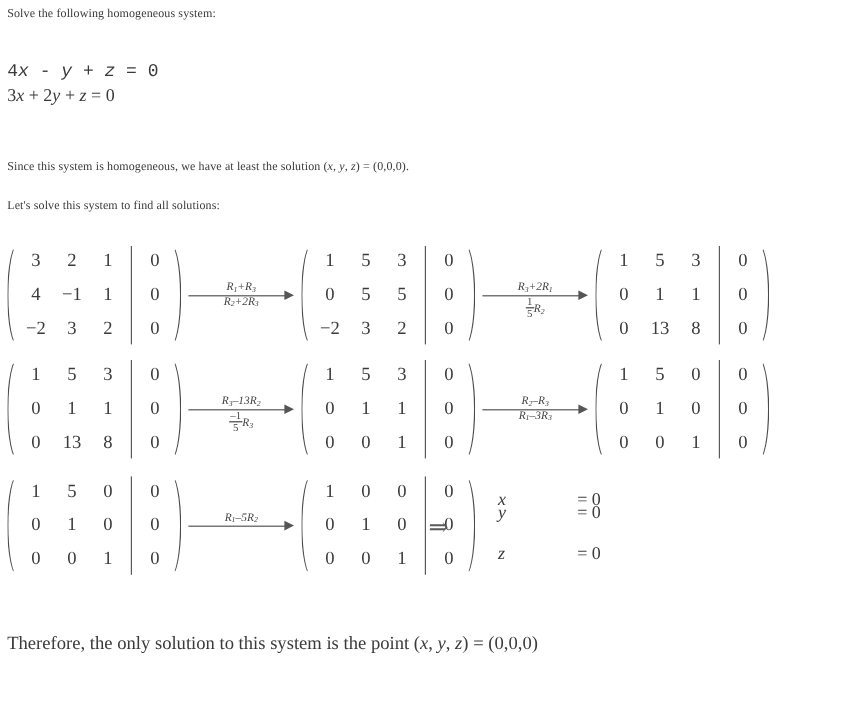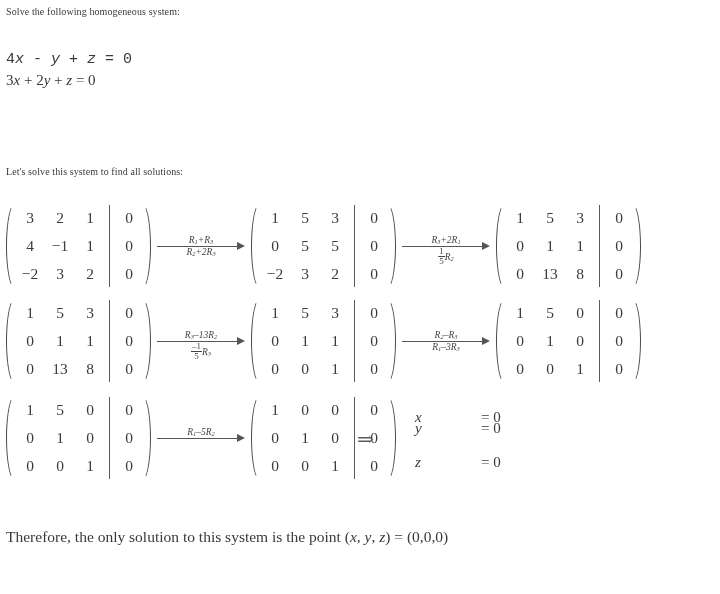--- a/index.html
+++ b/index.html
@@ -220,20 +220,23 @@
 
   <div class="prose" style="top:6px;">Solve the following homogeneous system:</div>
 
   <div class="eq" style="top:36px;margin-top:36px;">
     3<span class="var">x</span> + 2<span class="var">y</span> + <span class="var">z</span> = 0
   </div>
   <div class="eq" style="top:51px;font-family:Liberation Mono, monospace;">
     4<span class="var">x</span> - <span class="var">y</span> + <span class="var">z</span> = 0
   </div>
 
+  <div class="prose" style="top:134px;">
+    Since this system is homogeneous, we have at least the solution (<span class="var">x</span>,&nbsp;<span class="var">y</span>,&nbsp;<span class="var">z</span>) = (0,0,0).
+  </div>
   <div class="prose" style="top:166px;">Let's solve this system to find all solutions:</div>
 
   <div class="mrow r1">
 
     <div class="matrix">
       <div class="paren left"></div>
       <div class="cells c3">
         <div class="cell">3</div>
         <div class="cell">2</div>
         <div class="cell">1</div>

